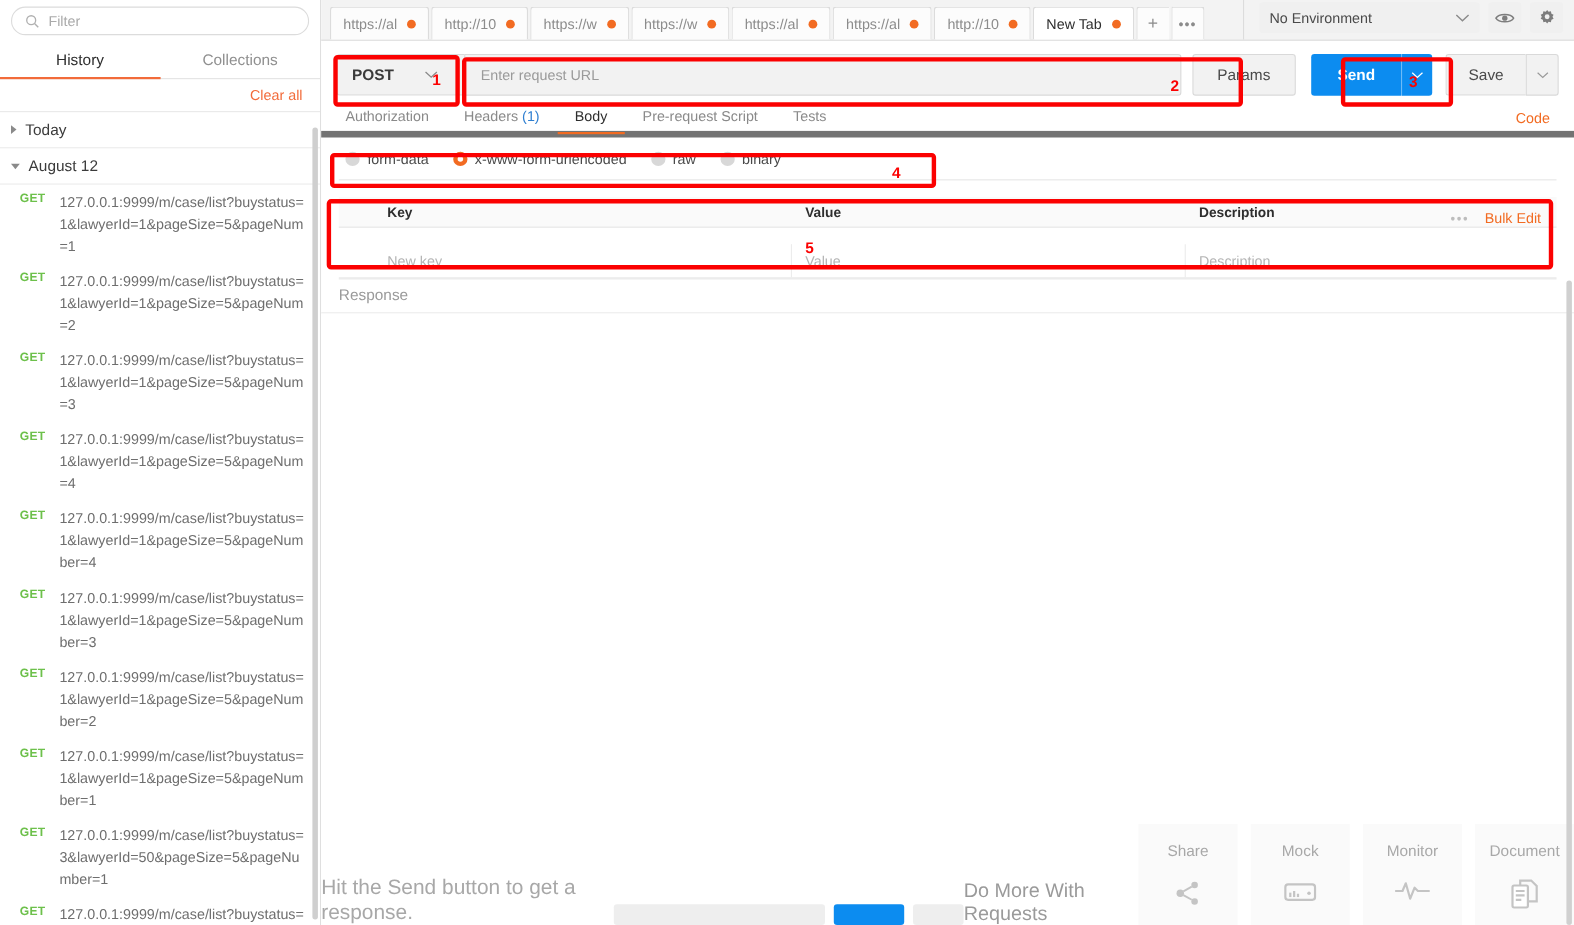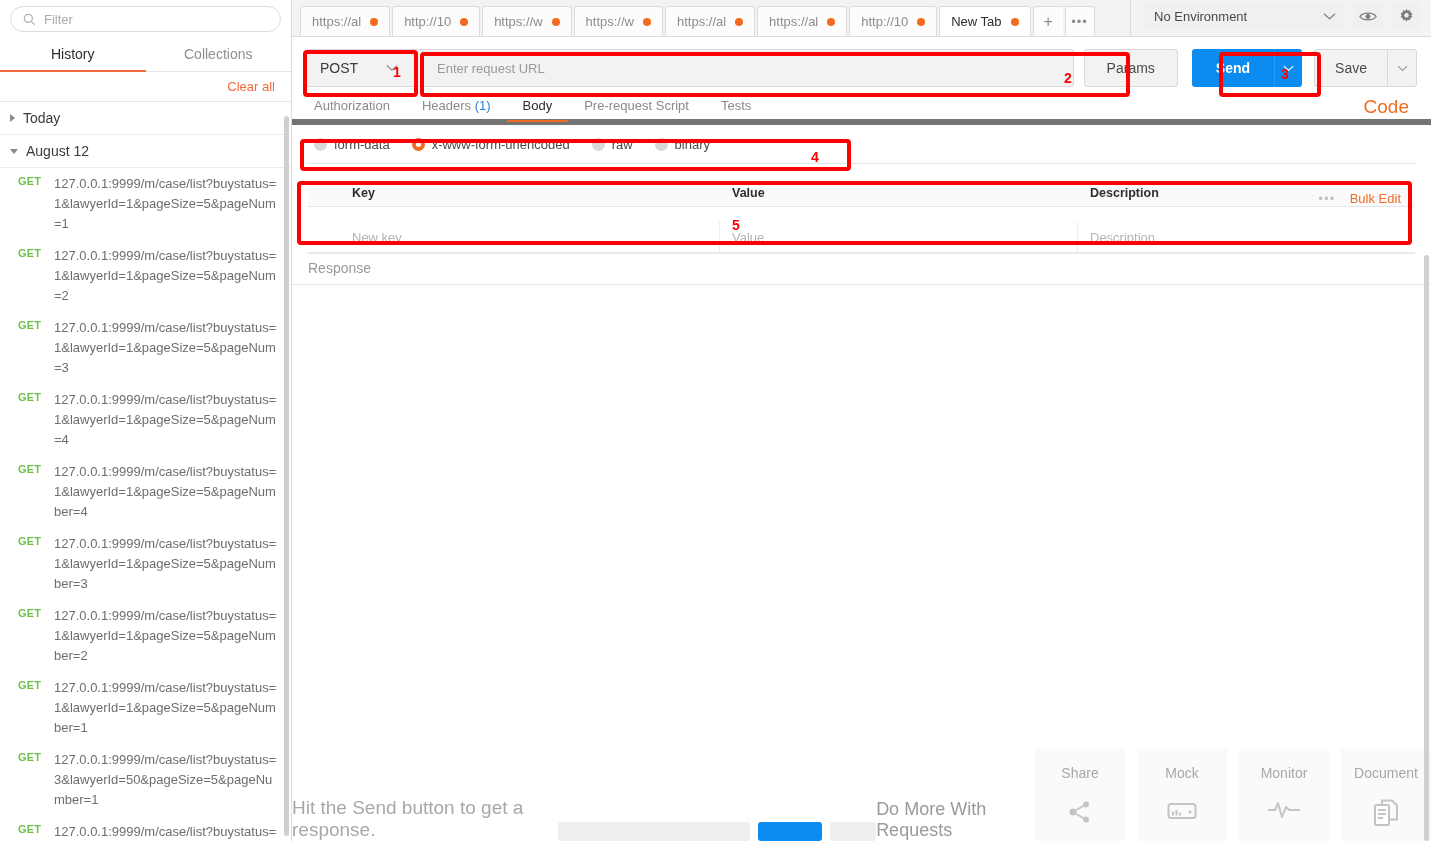--- a/index.html
+++ b/index.html
@@ -122,21 +122,21 @@
     display: flex; align-items: center; justify-content: center; cursor: pointer;
   }
 
   
   .url-row { display: flex; align-items: center; padding: 12px 14px 8px 14px; gap: 0; }
   .method-box {
     display: flex; align-items: center; gap: 28px;
     height: 38px; padding: 0 13px; min-width: 116px;
     background: #f2f2f2; border: 1px solid #d9d9d9; border-right: none;
     border-radius: 3px 0 0 3px; cursor: pointer;
-    font-weight: normal; font-size: 14px; color: #3b3b3b;
+    font-weight: bold; font-size: 14px; color: #3b3b3b;
   }
   .url-input-wrap { flex: 1; position: relative; }
   .url-input {
     width: 100%; height: 38px; padding: 0 14px;
     background: #f2f2f2; border: 1px solid #d9d9d9;
     border-radius: 0 3px 3px 0; outline: none;
     font-family: "Liberation Sans", sans-serif; font-size: 13px; color: #701a75;
   }
   .url-input::placeholder { color: #9a9a9a; }
   .params-btn {
@@ -172,21 +172,21 @@
     padding: 0 14px; border-bottom: 6px solid #737373; height: 30px;
   }
   .req-tab {
     padding: 0 16px; height: 30px; line-height: 28px;
     font-size: 13px; color: #8a8a8a; cursor: pointer;
     border-bottom: 2px solid transparent;
   }
   .req-tab:first-child { padding-left: 8px; }
   .req-tab.active { color: #2e2e2e; border-bottom-color: #f26b22; }
   .hdr-count { color: #2f7fd1; }
-  .code-link { margin-left: auto; color: #f26b22; font-size: 19px; cursor: pointer; padding-right: 8px; }
+  .code-link { margin-left: auto; color: #f26b22; font-size: 13px; cursor: pointer; padding-right: 8px; }
 
   
   .bodytype-row {
     display: flex; align-items: center; gap: 22px;
     padding: 10px 20px 10px 22px; height: 38px;
   }
   .radio-item { display: flex; align-items: center; gap: 7px; cursor: pointer; font-size: 13px; color: #4a4a4a; }
   .radio {
     width: 13px; height: 13px; border-radius: 50%; background: #d8d8d8;
     display: flex; align-items: center; justify-content: center; flex: none;

